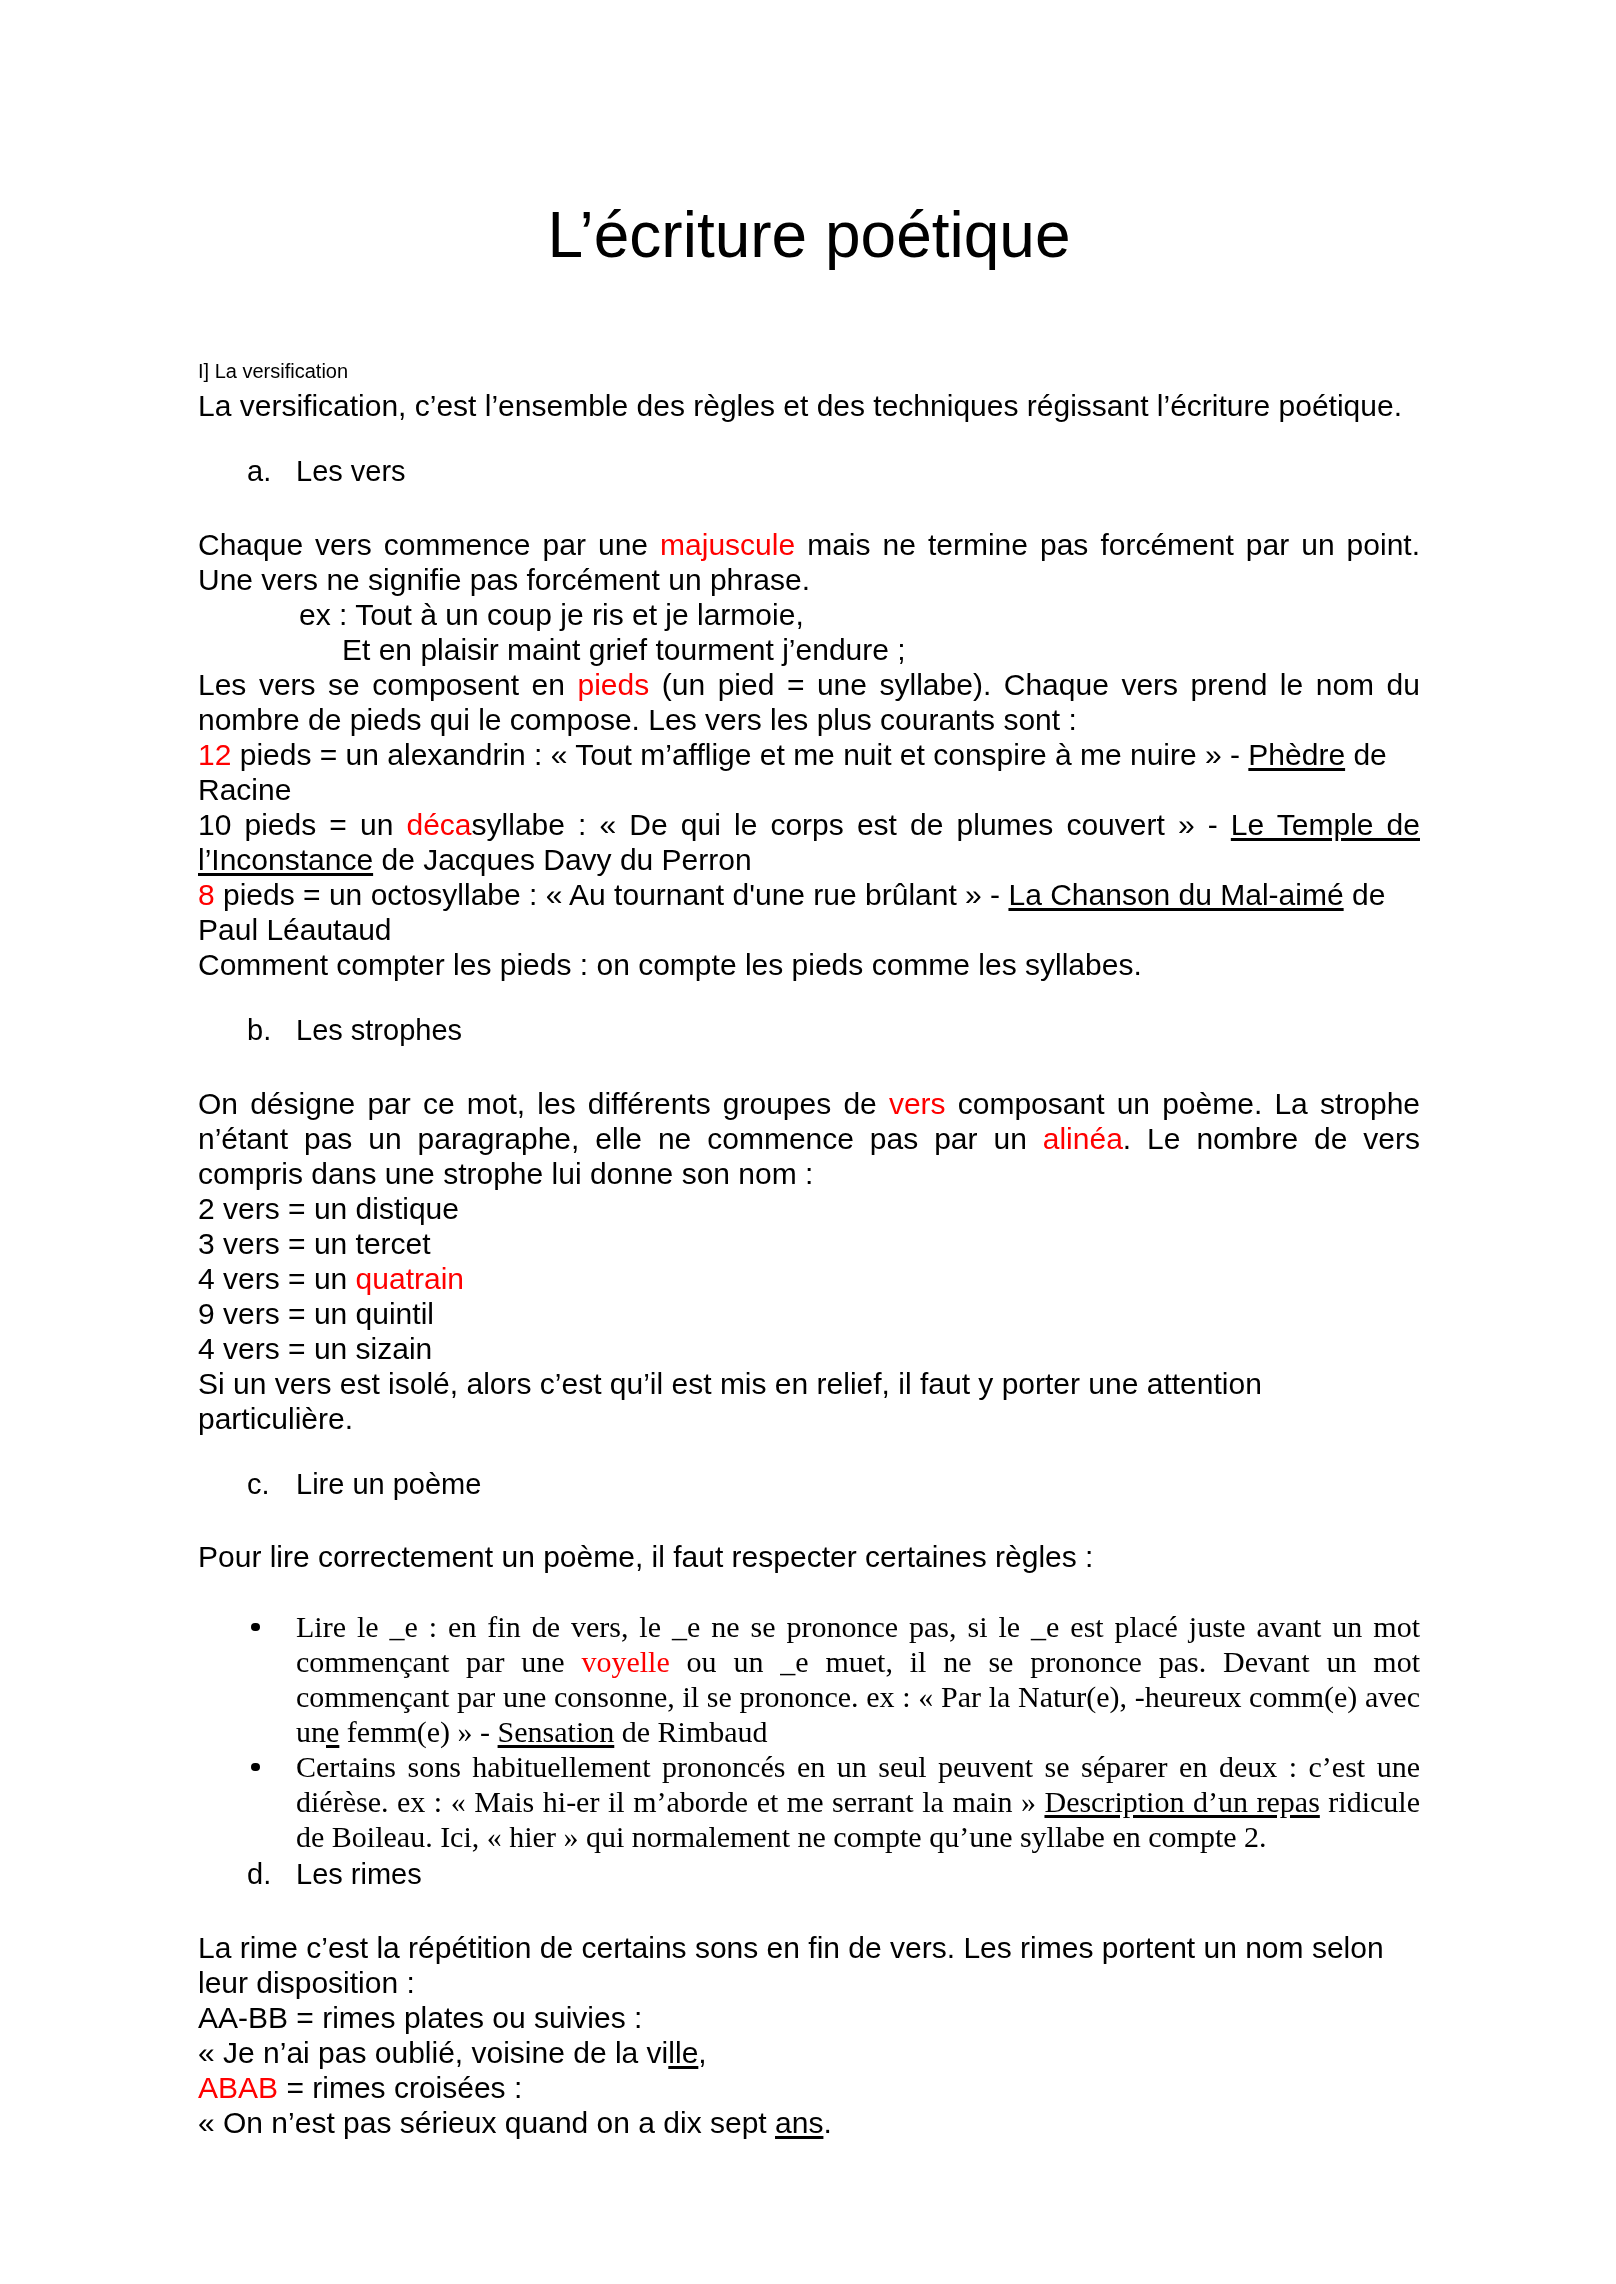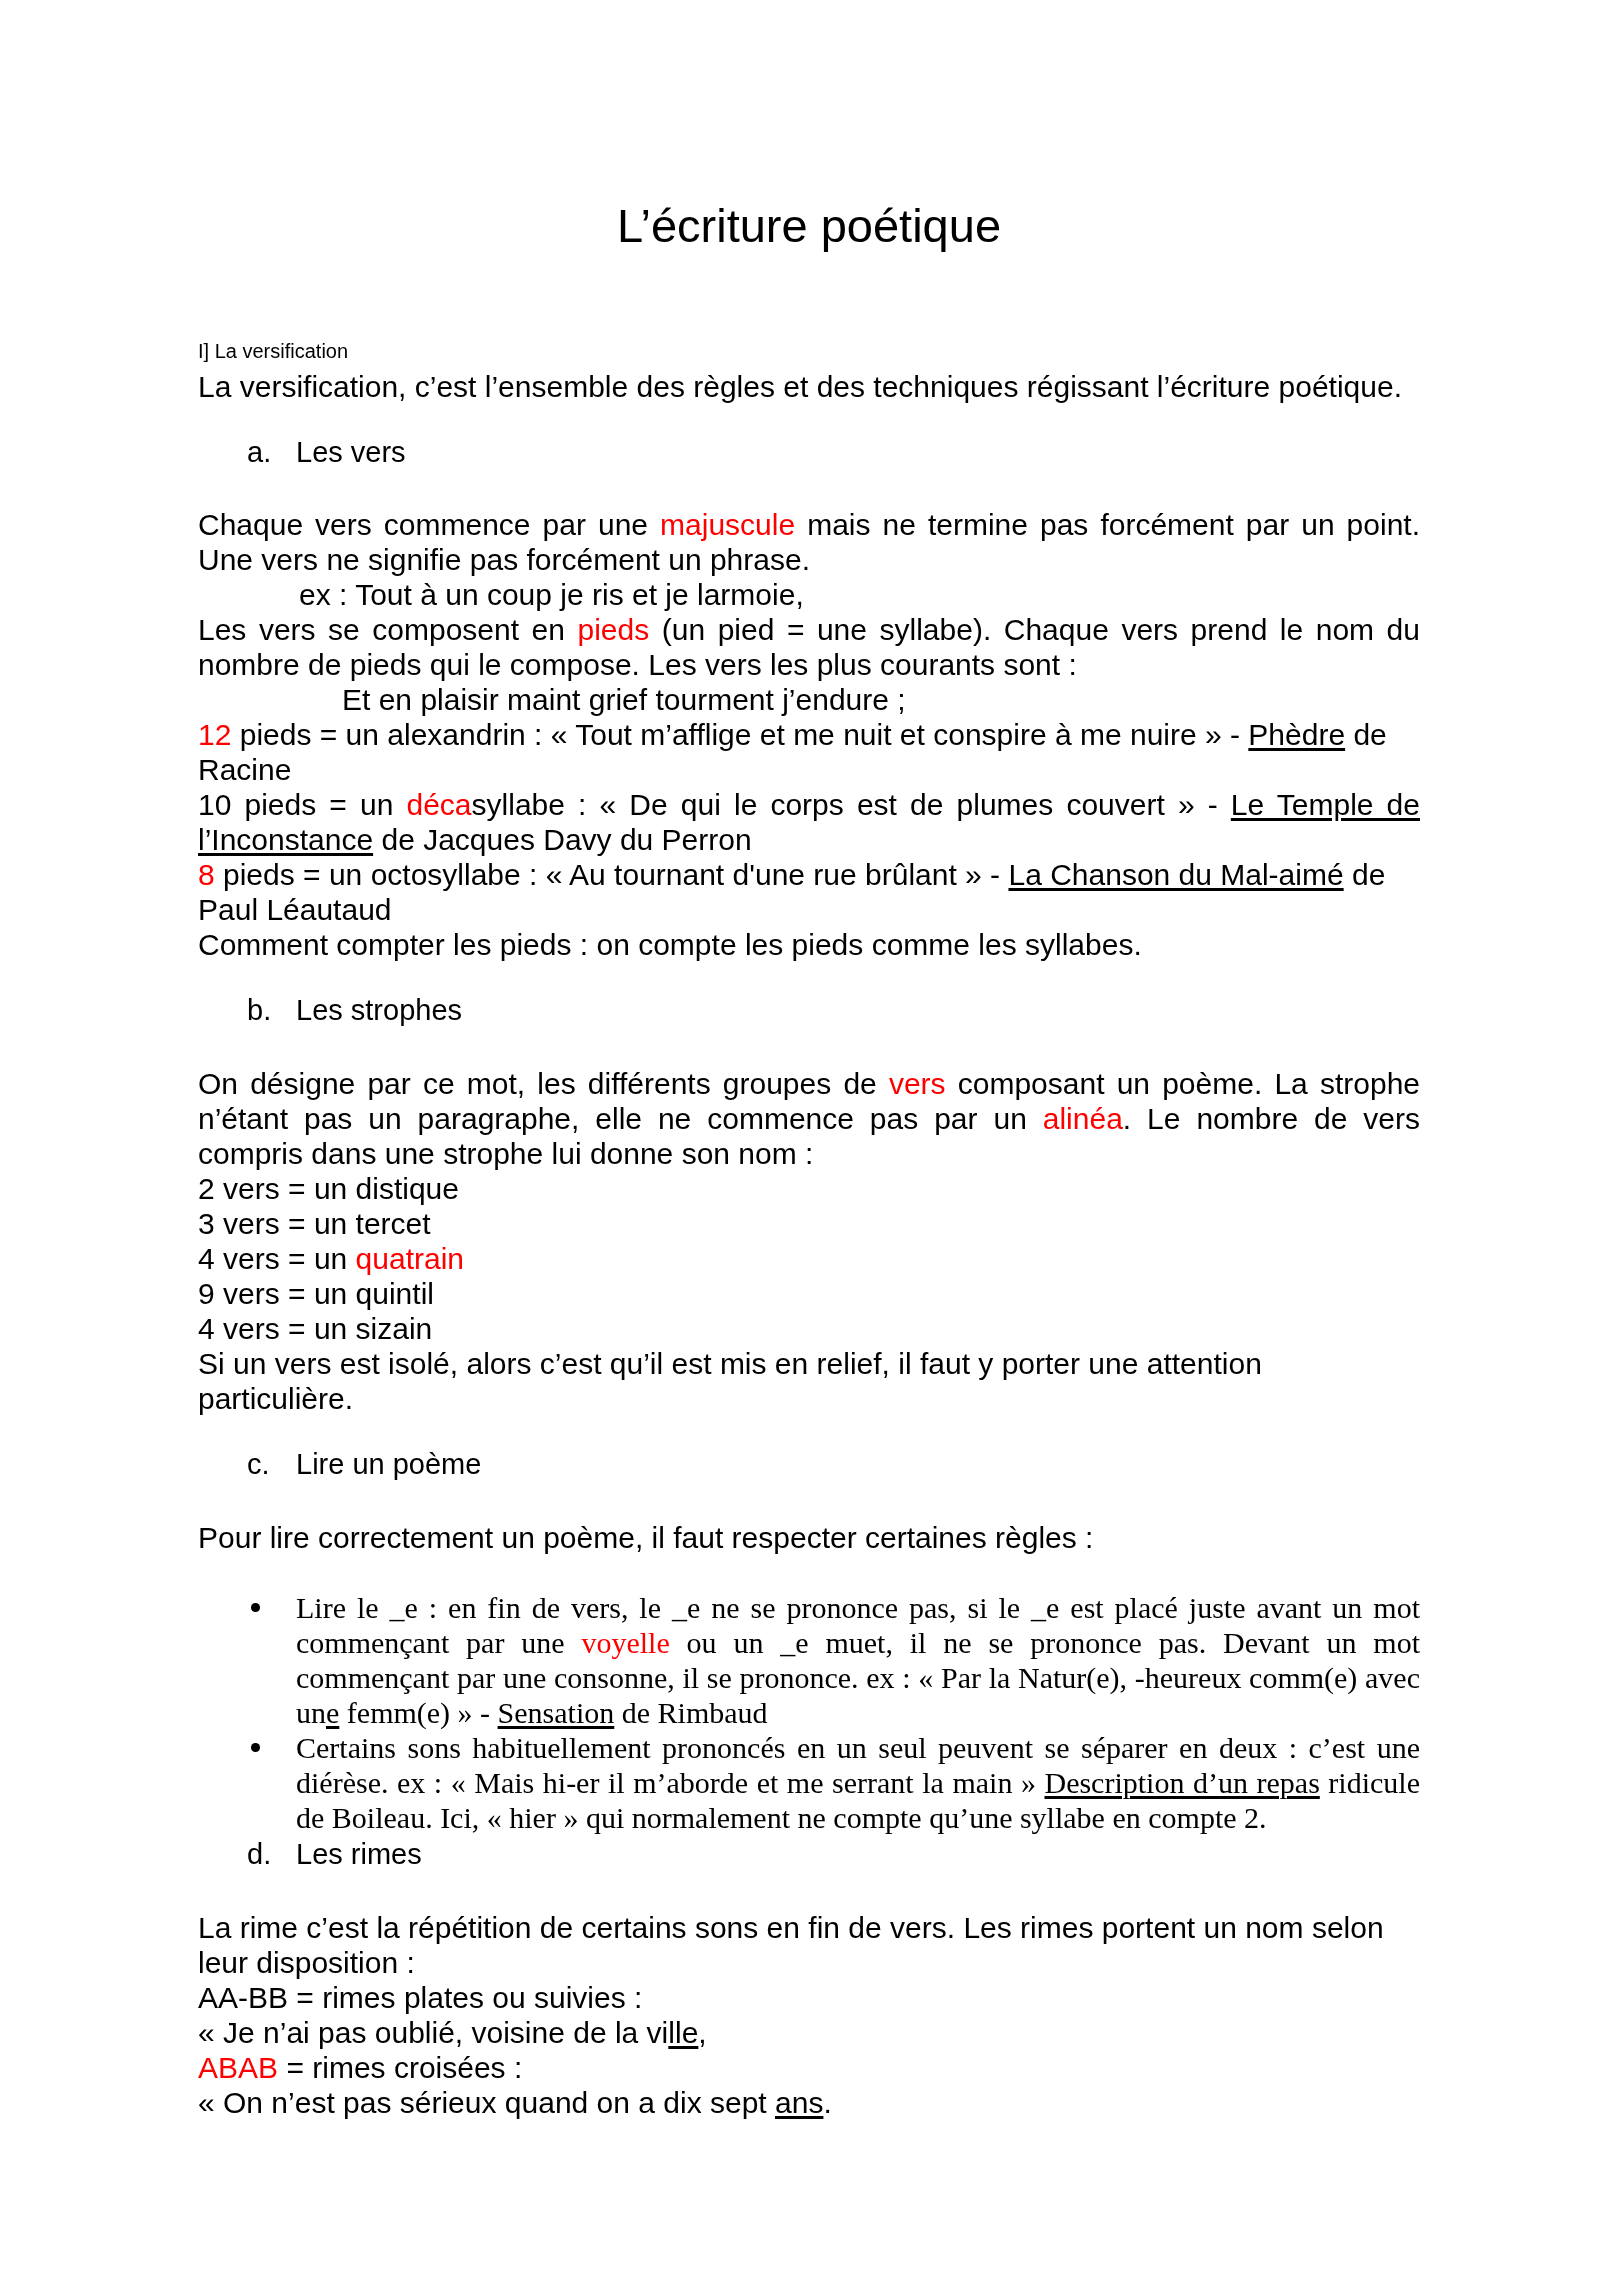--- a/index.html
+++ b/index.html
@@ -11,21 +11,21 @@
     font-family: "Liberation Sans", "DejaVu Sans", sans-serif;
   }
   .page {
     width: 1617px;
     height: 2284px;
     padding: 199px 197px 0 198px;
     overflow: hidden;
     background: #ffffff;
   }
   .doc-title {
-    font-size: 47px;
+    font-size: 64px;
     font-weight: 400;
     line-height: 1.15;
     text-align: center;
     margin: 0 0 85px 0;
   }
   .h1 {
     font-size: 20px;
     font-weight: 400;
     line-height: 1.3;
     margin: 0 0 4.7px 0;
@@ -70,22 +70,22 @@
   <div class="content">
       <h1 class="doc-title"><span>L’écriture poétique</span></h1>
       <h2 class="h1"><span>I] La versification</span></h2>
       <div class="para"><span>La versification, c’est l’ensemble des règles et des techniques régissant l’écriture poétique.</span></div>
       <h3 class="h2">
         <span class="h2-letter">a.</span>
         <span class="h2-label">Les vers</span>
       </h3>
       <div class="para justify"><span>Chaque vers commence par une </span><span class="red">majuscule</span><span> mais ne termine pas forcément par un point. Une vers ne signifie pas forcément un phrase.</span></div>
       <div class="para indent1"><span>ex : Tout à un coup je ris et je larmoie,</span></div>
+      <div class="para indent2"><span>Et en plaisir maint grief tourment j’endure ;</span></div>
       <div class="para justify"><span>Les vers se composent en </span><span class="red">pieds</span><span> (un pied = une syllabe). Chaque vers prend le nom du nombre de pieds qui le compose. Les vers les plus courants sont :</span></div>
-      <div class="para indent2"><span>Et en plaisir maint grief tourment j’endure ;</span></div>
       <div class="para"><span class="red">12</span><span> pieds = un alexandrin : « Tout m’afflige et me nuit et conspire à me nuire » - </span><span class="u">Phèdre</span><span> de Racine</span></div>
       <div class="para justify"><span>10 pieds = un </span><span class="red">déca</span><span>syllabe : « De qui le corps est de plumes couvert » - </span><span class="u">Le Temple de l’Inconstance</span><span> de Jacques Davy du Perron</span></div>
       <div class="para"><span class="red">8</span><span> pieds = un octosyllabe : « Au tournant d'une rue brûlant » - </span><span class="u">La Chanson du Mal-aimé</span><span> de Paul Léautaud</span></div>
       <div class="para"><span>Comment compter les pieds : on compte les pieds comme les syllabes.</span></div>
       <h3 class="h2">
         <span class="h2-letter">b.</span>
         <span class="h2-label">Les strophes</span>
       </h3>
       <div class="para justify"><span>On désigne par ce mot, les différents groupes de </span><span class="red">vers</span><span> composant un poème. La strophe n’étant pas un paragraphe, elle ne commence pas par un </span><span class="red">alinéa</span><span>. Le nombre de vers compris dans une strophe lui donne son nom :</span></div>
       <div class="para"><span>2 vers = un distique</span></div>

